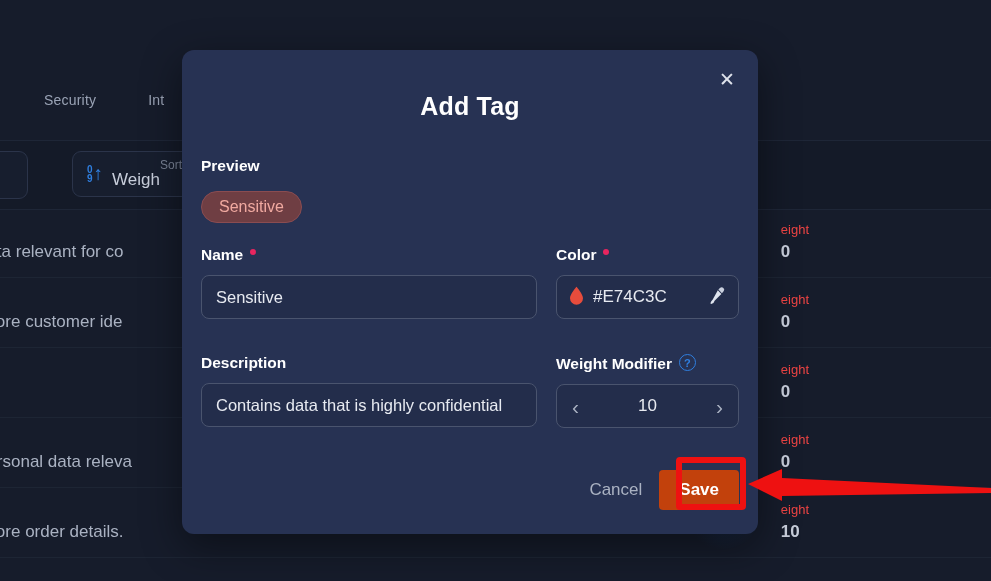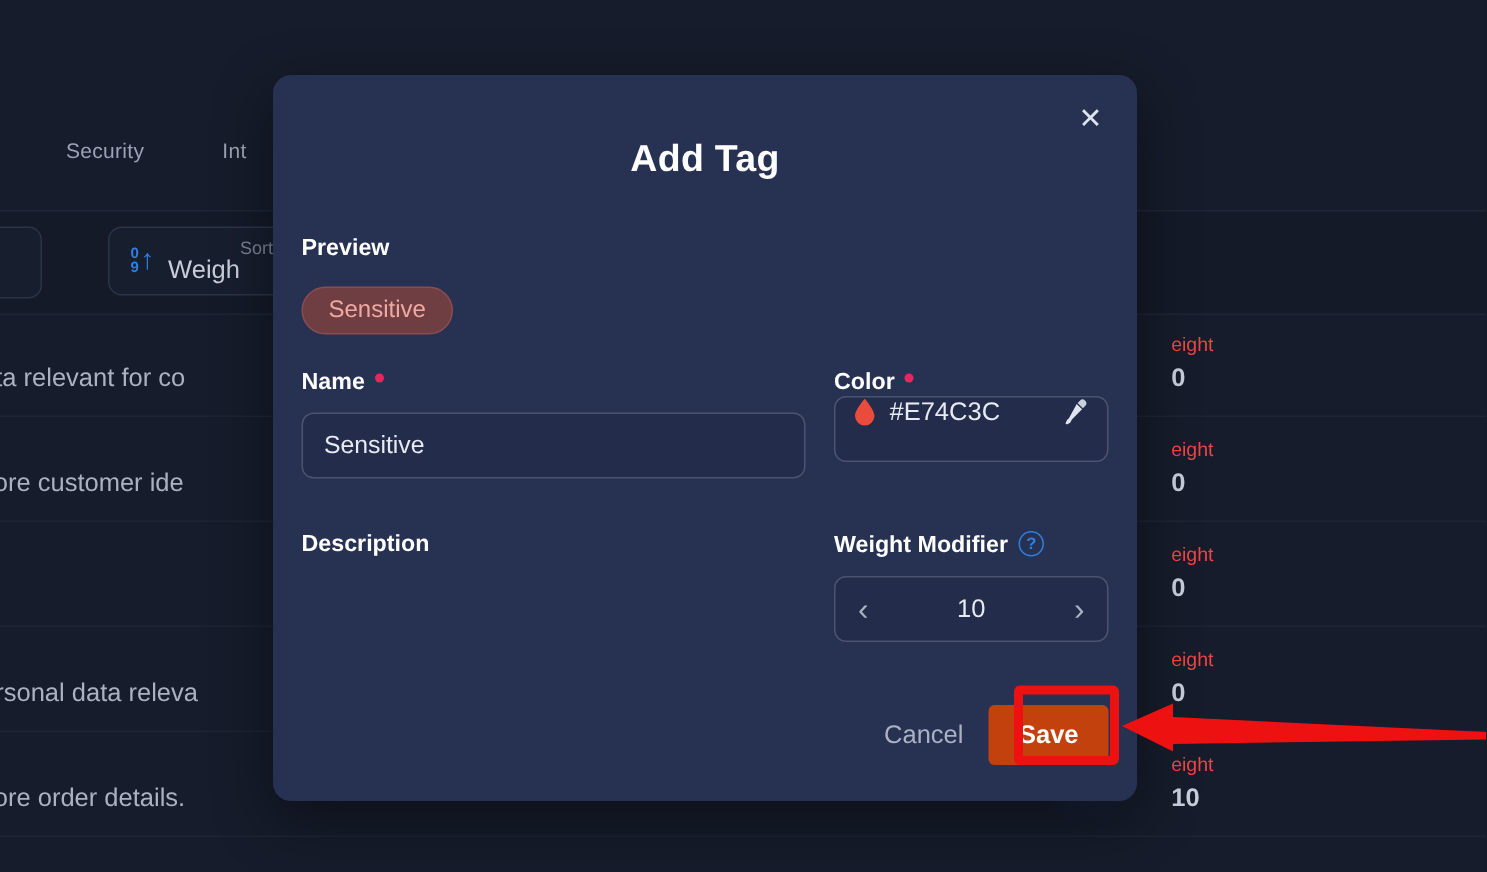--- a/index.html
+++ b/index.html
@@ -60,23 +60,23 @@
 
   .field-input{
     margin-top:11px;height:44px;box-sizing:border-box;width:100%;
     background:#232d4b;border:1px solid #4a546e;border-radius:8px;
     color:#e7eaf1;font-size:16.5px;font-family:inherit;
     padding:0 14px;display:flex;align-items:center;overflow:hidden;white-space:nowrap;
   }
   .field-input span{overflow:hidden;text-overflow:clip;white-space:nowrap;}
 
   .color-box{
-    height:44px;box-sizing:border-box;width:100%;
+    margin-top:11px;height:44px;box-sizing:border-box;width:100%;
     background:#232d4b;border:1px solid #4a546e;border-radius:8px;
-    display:flex;gap:9px;padding:0 12px;overflow:hidden;
+    display:flex;align-items:center;gap:9px;padding:0 12px;overflow:hidden;
   }
   .color-val{color:#e7eaf1;font-size:17px;white-space:nowrap;overflow:hidden;flex:1;}
 
   .stepper{
     margin-top:11px;height:44px;box-sizing:border-box;width:100%;
     background:#232d4b;border:1px solid #4a546e;border-radius:8px;
     display:flex;align-items:center;justify-content:space-between;padding:0 15px;
   }
   .step-arrow{color:#aab2c2;font-size:21px;line-height:1;cursor:pointer;background:none;border:none;padding:0;font-family:inherit;}
   .step-val{color:#e7eaf1;font-size:17px;}
@@ -227,20 +227,23 @@
           <path d="M11.4 4.6 l3.7 3.7 -7.1 7.1 -1.2 2.4 -2.4 1.2 -0.9-0.9 1.2-2.4 1.2-1.2 z" fill="#dfe4ee"></path>
         </svg>
       </span>
     </div>
   </div>
 
   <div class="field-col-left f-desc">
     <div class="sec-label">
       <span>Description</span>
     </div>
+    <div class="field-input" placeholder="Description">
+      <span>Contains data that is highly confidential</span>
+    </div>
   </div>
 
   <div class="field-col-right f-desc">
     <div class="sec-label">
       <span>Weight Modifier</span>
       <span class="help-icon">?</span>
     </div>
     <div class="stepper">
       <button class="step-arrow">‹</button>
       <span class="step-val">10</span>

